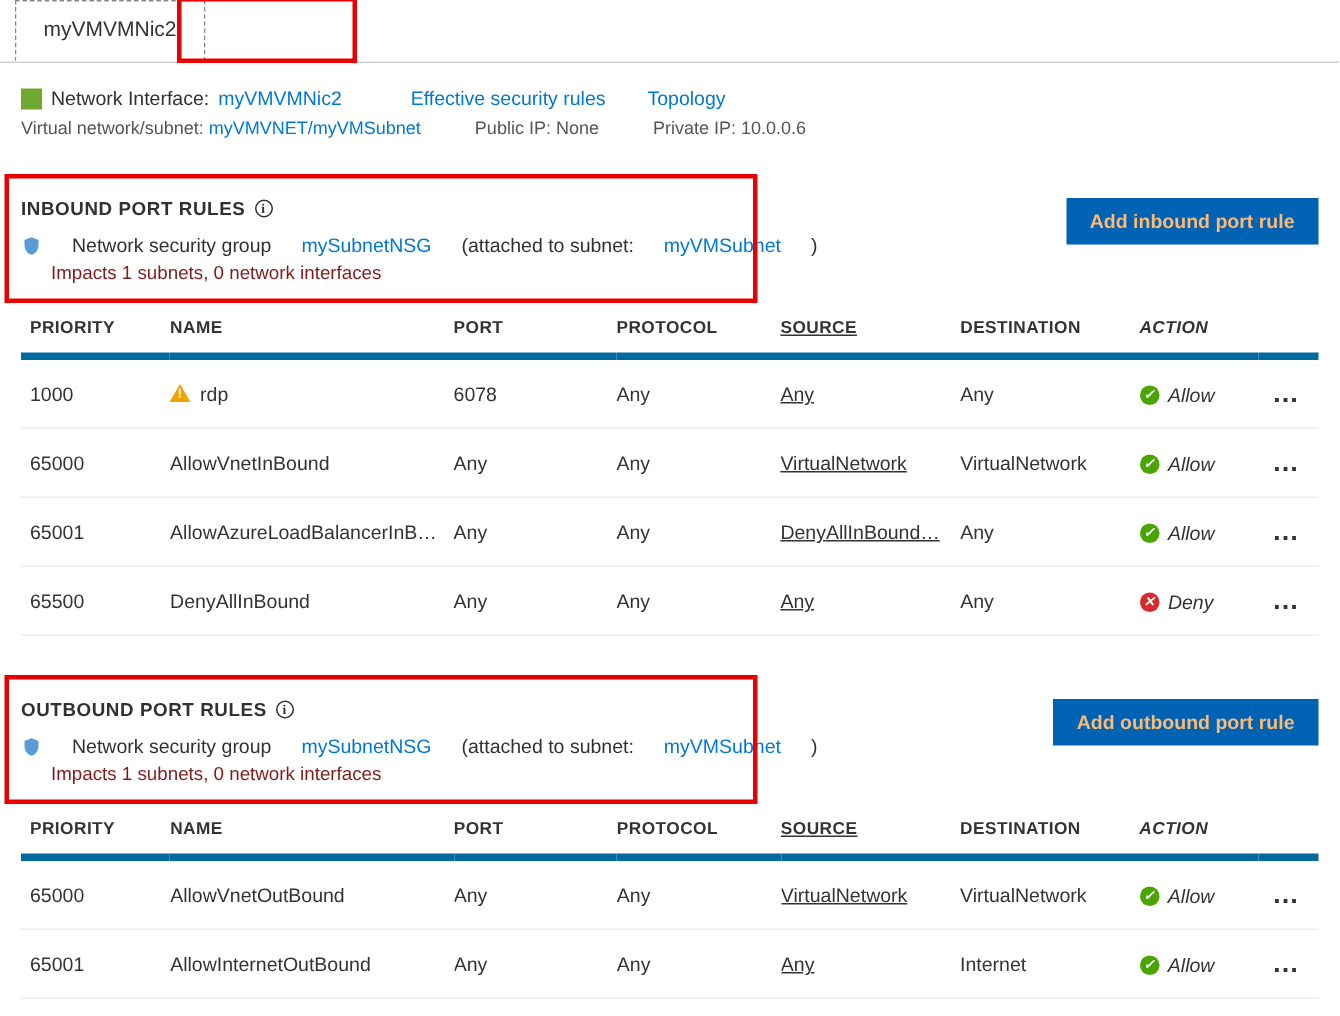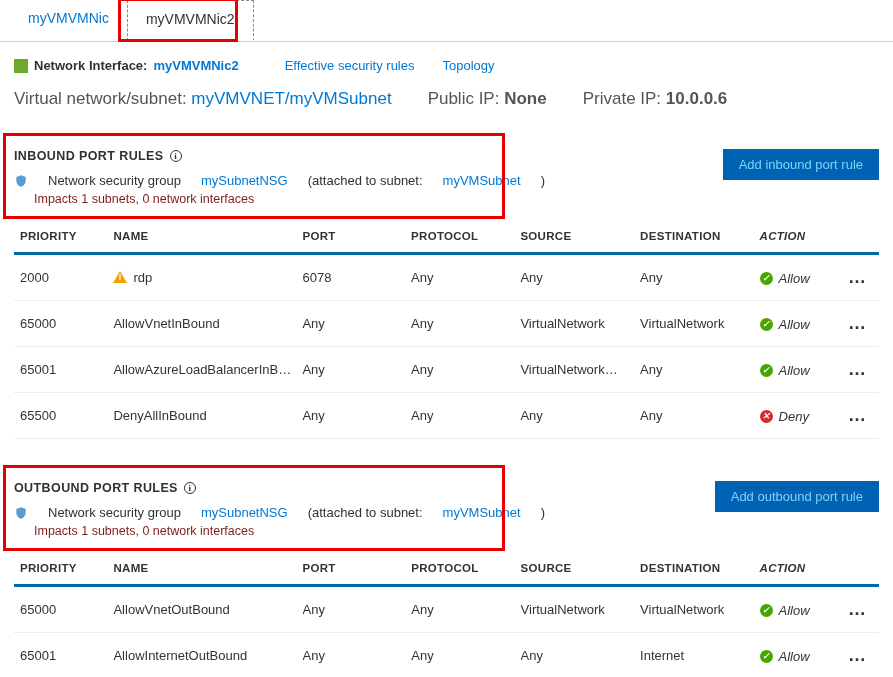--- a/index.html
+++ b/index.html
@@ -42,28 +42,28 @@
     display: flex;
     align-items: center;
     gap: 6px;
     flex-wrap: wrap;
   }
   .nic-icon {
     width: 14px; height: 14px;
     background: #6fa82e;
     display: inline-block;
   }
-  .bold { font-weight: 700; }
+  .bold { font-weight: 400; }
   .link { color: #0078d4; cursor: pointer; }
   .hdr-links { margin-left: 40px; display: flex; gap: 28px; }
   .hdr-row2 {
-    margin-top: 16px;
+    margin-top: 5px;
     display: flex;
     gap: 36px;
-    font-size: 17px;
+    font-size: 12px;
     color: #555;
     flex-wrap: wrap;
   }
   .section {
     padding: 0 14px 10px 14px;
     position: relative;
   }
   .section-head {
     display: flex;
     justify-content: space-between;
@@ -102,62 +102,62 @@
     display: inline-block;
   }
   .impacts {
     margin-left: 20px;
     margin-top: 4px;
     font-size: 12.5px;
     color: #7f1d1d;
   }
   .add-btn {
     background: #0062b3;
-    color: #7dd3fc;
+    color: #fdba74;
     border: none;
     padding: 8px 16px;
     font-size: 13px;
-    font-weight: 400;
+    font-weight: 700;
     cursor: pointer;
   }
   .highlight-box {
     position: absolute;
     border: 3px solid #e60000;
     pointer-events: none;
   }
   table {
     width: 100%;
     border-collapse: collapse;
     margin-top: 14px;
   }
   th {
     text-align: left;
     font-size: 11.5px;
     font-weight: 600;
     letter-spacing: 0.3px;
     padding: 10px 8px 10px 0;
-    border-bottom: 3px solid #0369a1;
+    border-bottom: 5px solid #0369a1;
     color: #333;
   }
   td {
     padding: 12px 8px 12px 0;
     border-bottom: 1px solid #ededed;
     font-size: 13px;
     color: #333;
     white-space: nowrap;
     overflow: hidden;
     text-overflow: ellipsis;
     max-width: 140px;
   }
   th:first-child, td:first-child { padding-left: 6px; }
   .col-priority { width: 100px; }
   .col-name { width: 190px; }
   .col-port { width: 110px; }
   .col-protocol { width: 110px; }
-  .col-source { width: 120px; }
+  .col-source { width: 120px; text-decoration: underline; }
   .col-dest { width: 120px; }
   .col-action { width: 80px; font-style: italic; }
   .col-more { width: 40px; text-align: right; }
   .warn-icon {
     display: inline-block;
     width: 0; height: 0;
     border-left: 7px solid transparent;
     border-right: 7px solid transparent;
     border-bottom: 12px solid #f0a400;
     position: relative;
@@ -195,21 +195,20 @@
     letter-spacing: 1px;
     cursor: pointer;
     text-align: right;
     padding-right: 12px;
   }
 </style>
 </head>
 <body>
 
 <div class="tabs">
-  <div class="tab">myVMVMNic</div>
   <div class="tab active">myVMVMNic2</div>
   <div class="highlight-tab" style="left:118px; top:-2px; width:120px; height:44px;"></div>
 </div>
 
 <div class="hdr">
   <div class="hdr-row1">
     <span class="nic-icon"></span>
     <span class="bold">Network Interface:</span>
     <span class="link bold">myVMVMNic2</span>
     <span class="hdr-links">
@@ -264,21 +263,21 @@
         <th class="col-port">PORT</th>
         <th class="col-protocol">PROTOCOL</th>
         <th class="col-source">SOURCE</th>
         <th class="col-dest">DESTINATION</th>
         <th class="col-action">ACTION</th>
         <th class="col-more"></th>
       </tr>
     </thead>
     <tbody id="inbound-body">
         <tr>
-          <td class="col-priority">2000</td>
+          <td class="col-priority">1000</td>
           <td class="col-name"><span class="warn-icon"></span>rdp</td>
           <td class="col-port">6078</td>
           <td class="col-protocol">Any</td>
           <td class="col-source">Any</td>
           <td class="col-dest">Any</td>
           <td class="col-action"><span class="status-allow">
               <span class="circle green">✓</span>
               <span>Allow</span>
             </span></td>
           <td class="more col-more">…</td>
@@ -294,21 +293,21 @@
               <span class="circle green">✓</span>
               <span>Allow</span>
             </span></td>
           <td class="more col-more">…</td>
         </tr>
         <tr>
           <td class="col-priority">65001</td>
           <td class="col-name">AllowAzureLoadBalancerInBou…</td>
           <td class="col-port">Any</td>
           <td class="col-protocol">Any</td>
-          <td class="col-source">VirtualNetwork…</td>
+          <td class="col-source">DenyAllInBound…</td>
           <td class="col-dest">Any</td>
           <td class="col-action"><span class="status-allow">
               <span class="circle green">✓</span>
               <span>Allow</span>
             </span></td>
           <td class="more col-more">…</td>
         </tr>
         <tr>
           <td class="col-priority">65500</td>
           <td class="col-name">DenyAllInBound</td>

